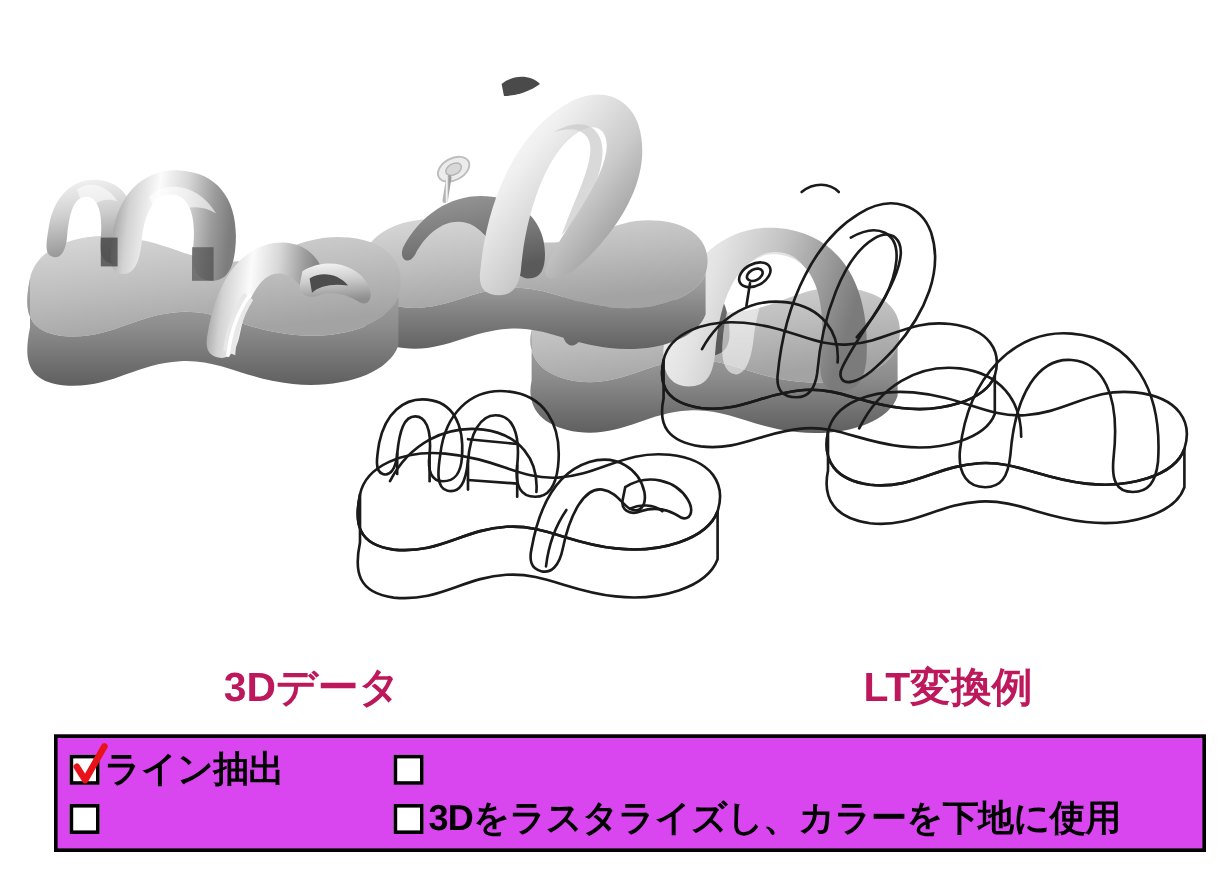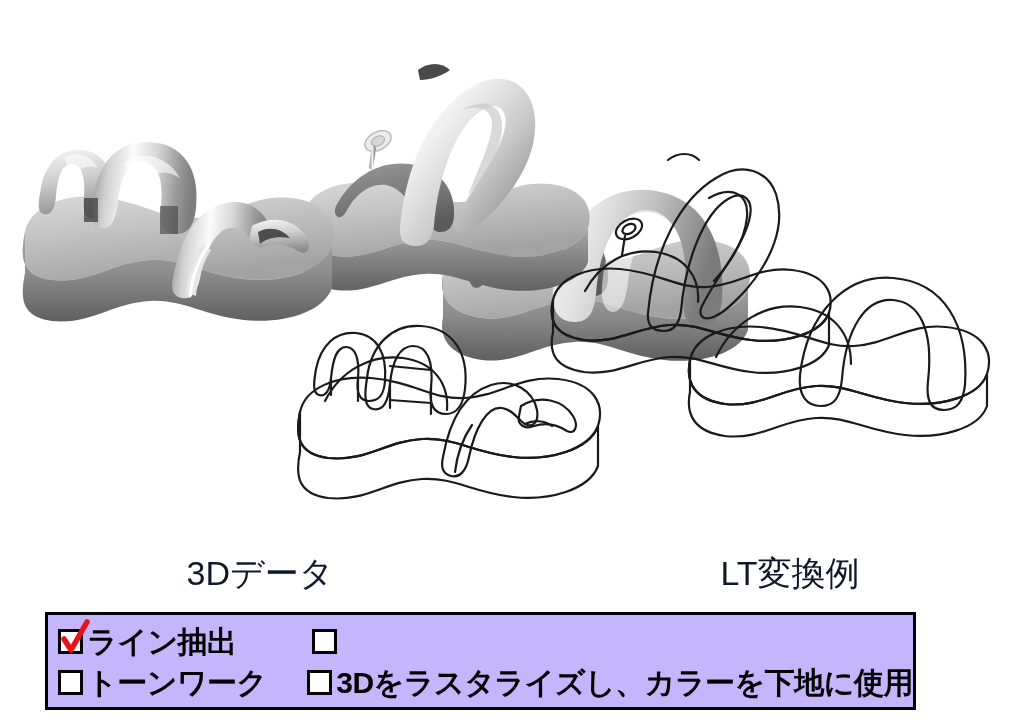--- a/index.html
+++ b/index.html
@@ -27,49 +27,49 @@
   #illustration svg {
     display: block;
     width: 1024px;
     height: 545px;
   }
 
   
   .caption {
     position: absolute;
     font-size: 34px;
-    font-weight: normal;
+    font-weight: bold;
     letter-spacing: 0px;
     line-height: 1;
     white-space: nowrap;
-    color: #0f172a;
+    color: #be185d;
   }
   #caption-3d {
     left: 0;
     top: 556px;
     width: 520px;
     text-align: center;
   }
   #caption-lt {
     left: 540px;
     top: 556px;
     width: 500px;
     text-align: center;
   }
 
   
   #options-panel {
     position: absolute;
     left: 45px;
     top: 612px;
-    width: 871px;
+    width: 960px;
     height: 98px;
     border: 3px solid #000000;
     box-sizing: border-box;
-    background: #c4b5fd;
+    background: #d946ef;
   }
   .panel-inner {
     position: absolute;
     left: 0; top: 0; right: 0; bottom: 0;
     padding: 6px 0 0 10px;
     box-sizing: border-box;
   }
   .option-row {
     display: flex;
     align-items: center;
@@ -378,21 +378,20 @@
         <span class="option-label">ライン抽出</span>
       </div>
       <div class="option col2">
         <span class="checkbox"></span>
       </div>
     </div>
 
     <div class="option-row">
       <div class="option col1">
         <span class="checkbox"></span>
-        <span class="option-label">トーンワーク</span>
       </div>
       <div class="option col2">
         <span class="checkbox"></span>
         <span class="option-label">3Dをラスタライズし、カラーを下地に使用</span>
       </div>
     </div>
 
   </div>
 </div>
 

